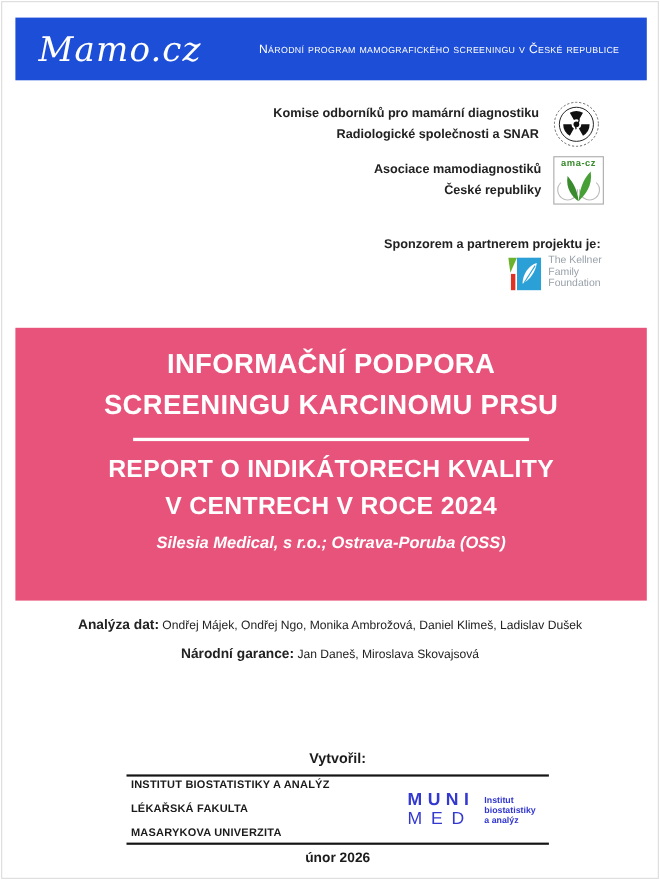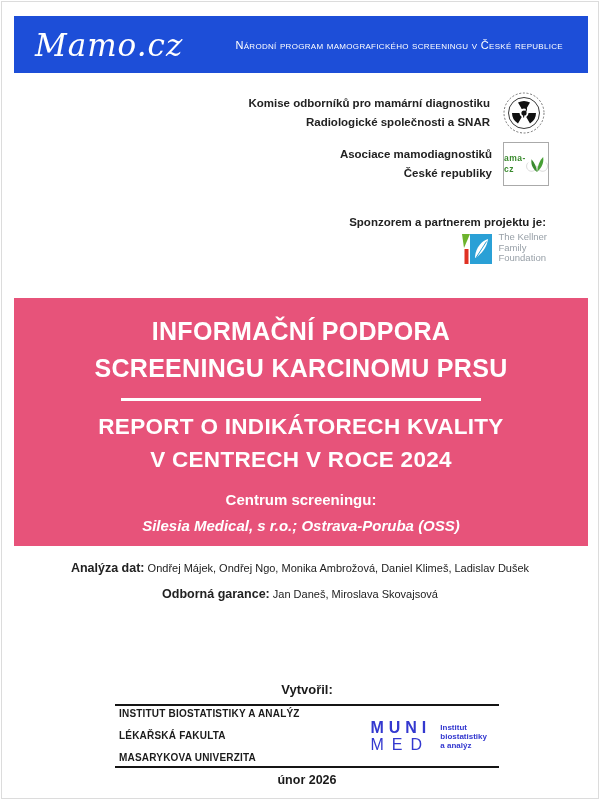--- a/index.html
+++ b/index.html
@@ -25,21 +25,21 @@
   
   .partner-row { position:absolute; display:flex; align-items:center;justify-content:flex-end; }
   .partner-text { text-align:right; font-weight:700; font-size:11.5px; line-height:19px; color:#222; }
   .row-komise { top:90px; right:53px; gap:13px; }
   .row-asociace { top:140px; right:49px; gap:11px; }
   .sponsor-label { position:absolute; top:214px; right:52px; font-weight:700; font-size:11.5px; color:#222; }
   .kellner-row { position:absolute; top:229px; right:51px; display:flex; gap:6px; align-items:flex-end; }
   .kellner-text { font-size:9.5px; line-height:10.5px; color:#98a0a8; text-align:left; padding-top:1px; }
   .ama-logo {
     width:46px; height:44px; border:1px solid #aaa; background:#fff;
-    display:flex; align-items:center;
+    display:flex; flex-direction:column; align-items:center;
   }
   .ama-word { font-size:8.5px; font-weight:700; color:#3a8a2e; line-height:11px; letter-spacing:0.5px; }
   
   .banner {
     position:absolute; left:12px; top:296px; width:574px; height:248px;
     background:#e7537a; color:#fff; text-align:center;
   }
   .banner-title { margin-top:15px; font-size:25px; font-weight:700; line-height:37px; letter-spacing:0.3px; }
   .banner-rule { width:360px; height:2.5px; background:#fff; margin:11px auto 9px auto; }
   .banner-subtitle { font-size:22.5px; font-weight:700; line-height:33px; letter-spacing:0.3px; }
@@ -126,31 +126,30 @@
   <section class="banner">
     <div class="banner-title">
       <div>INFORMAČNÍ PODPORA</div>
       <div>SCREENINGU KARCINOMU PRSU</div>
     </div>
     <div class="banner-rule"></div>
     <div class="banner-subtitle">
       <div>REPORT O INDIKÁTORECH KVALITY</div>
       <div>V CENTRECH V ROCE 2024</div>
     </div>
-    <div class="center-label">Centrum screeningu:</div>
     <div class="center-name">Silesia Medical, s r.o.; Ostrava-Poruba (OSS)</div>
   </section>
 
   <section class="credits">
     <div class="credits-line">
       <span class="lbl">Analýza dat:</span>
       <span>Ondřej Májek, Ondřej Ngo, Monika Ambrožová, Daniel Klimeš, Ladislav Dušek</span>
     </div>
     <div class="credits-line">
-      <span class="lbl">Odborná garance:</span>
+      <span class="lbl">Národní garance:</span>
       <span>Jan Daneš, Miroslava Skovajsová</span>
     </div>
   </section>
 
   <footer class="footer">
     <div class="vytvoril">Vytvořil:</div>
     <div class="footer-body">
       <div class="institution">
         <div>INSTITUT BIOSTATISTIKY A ANALÝZ</div>
         <div>LÉKAŘSKÁ FAKULTA</div>

